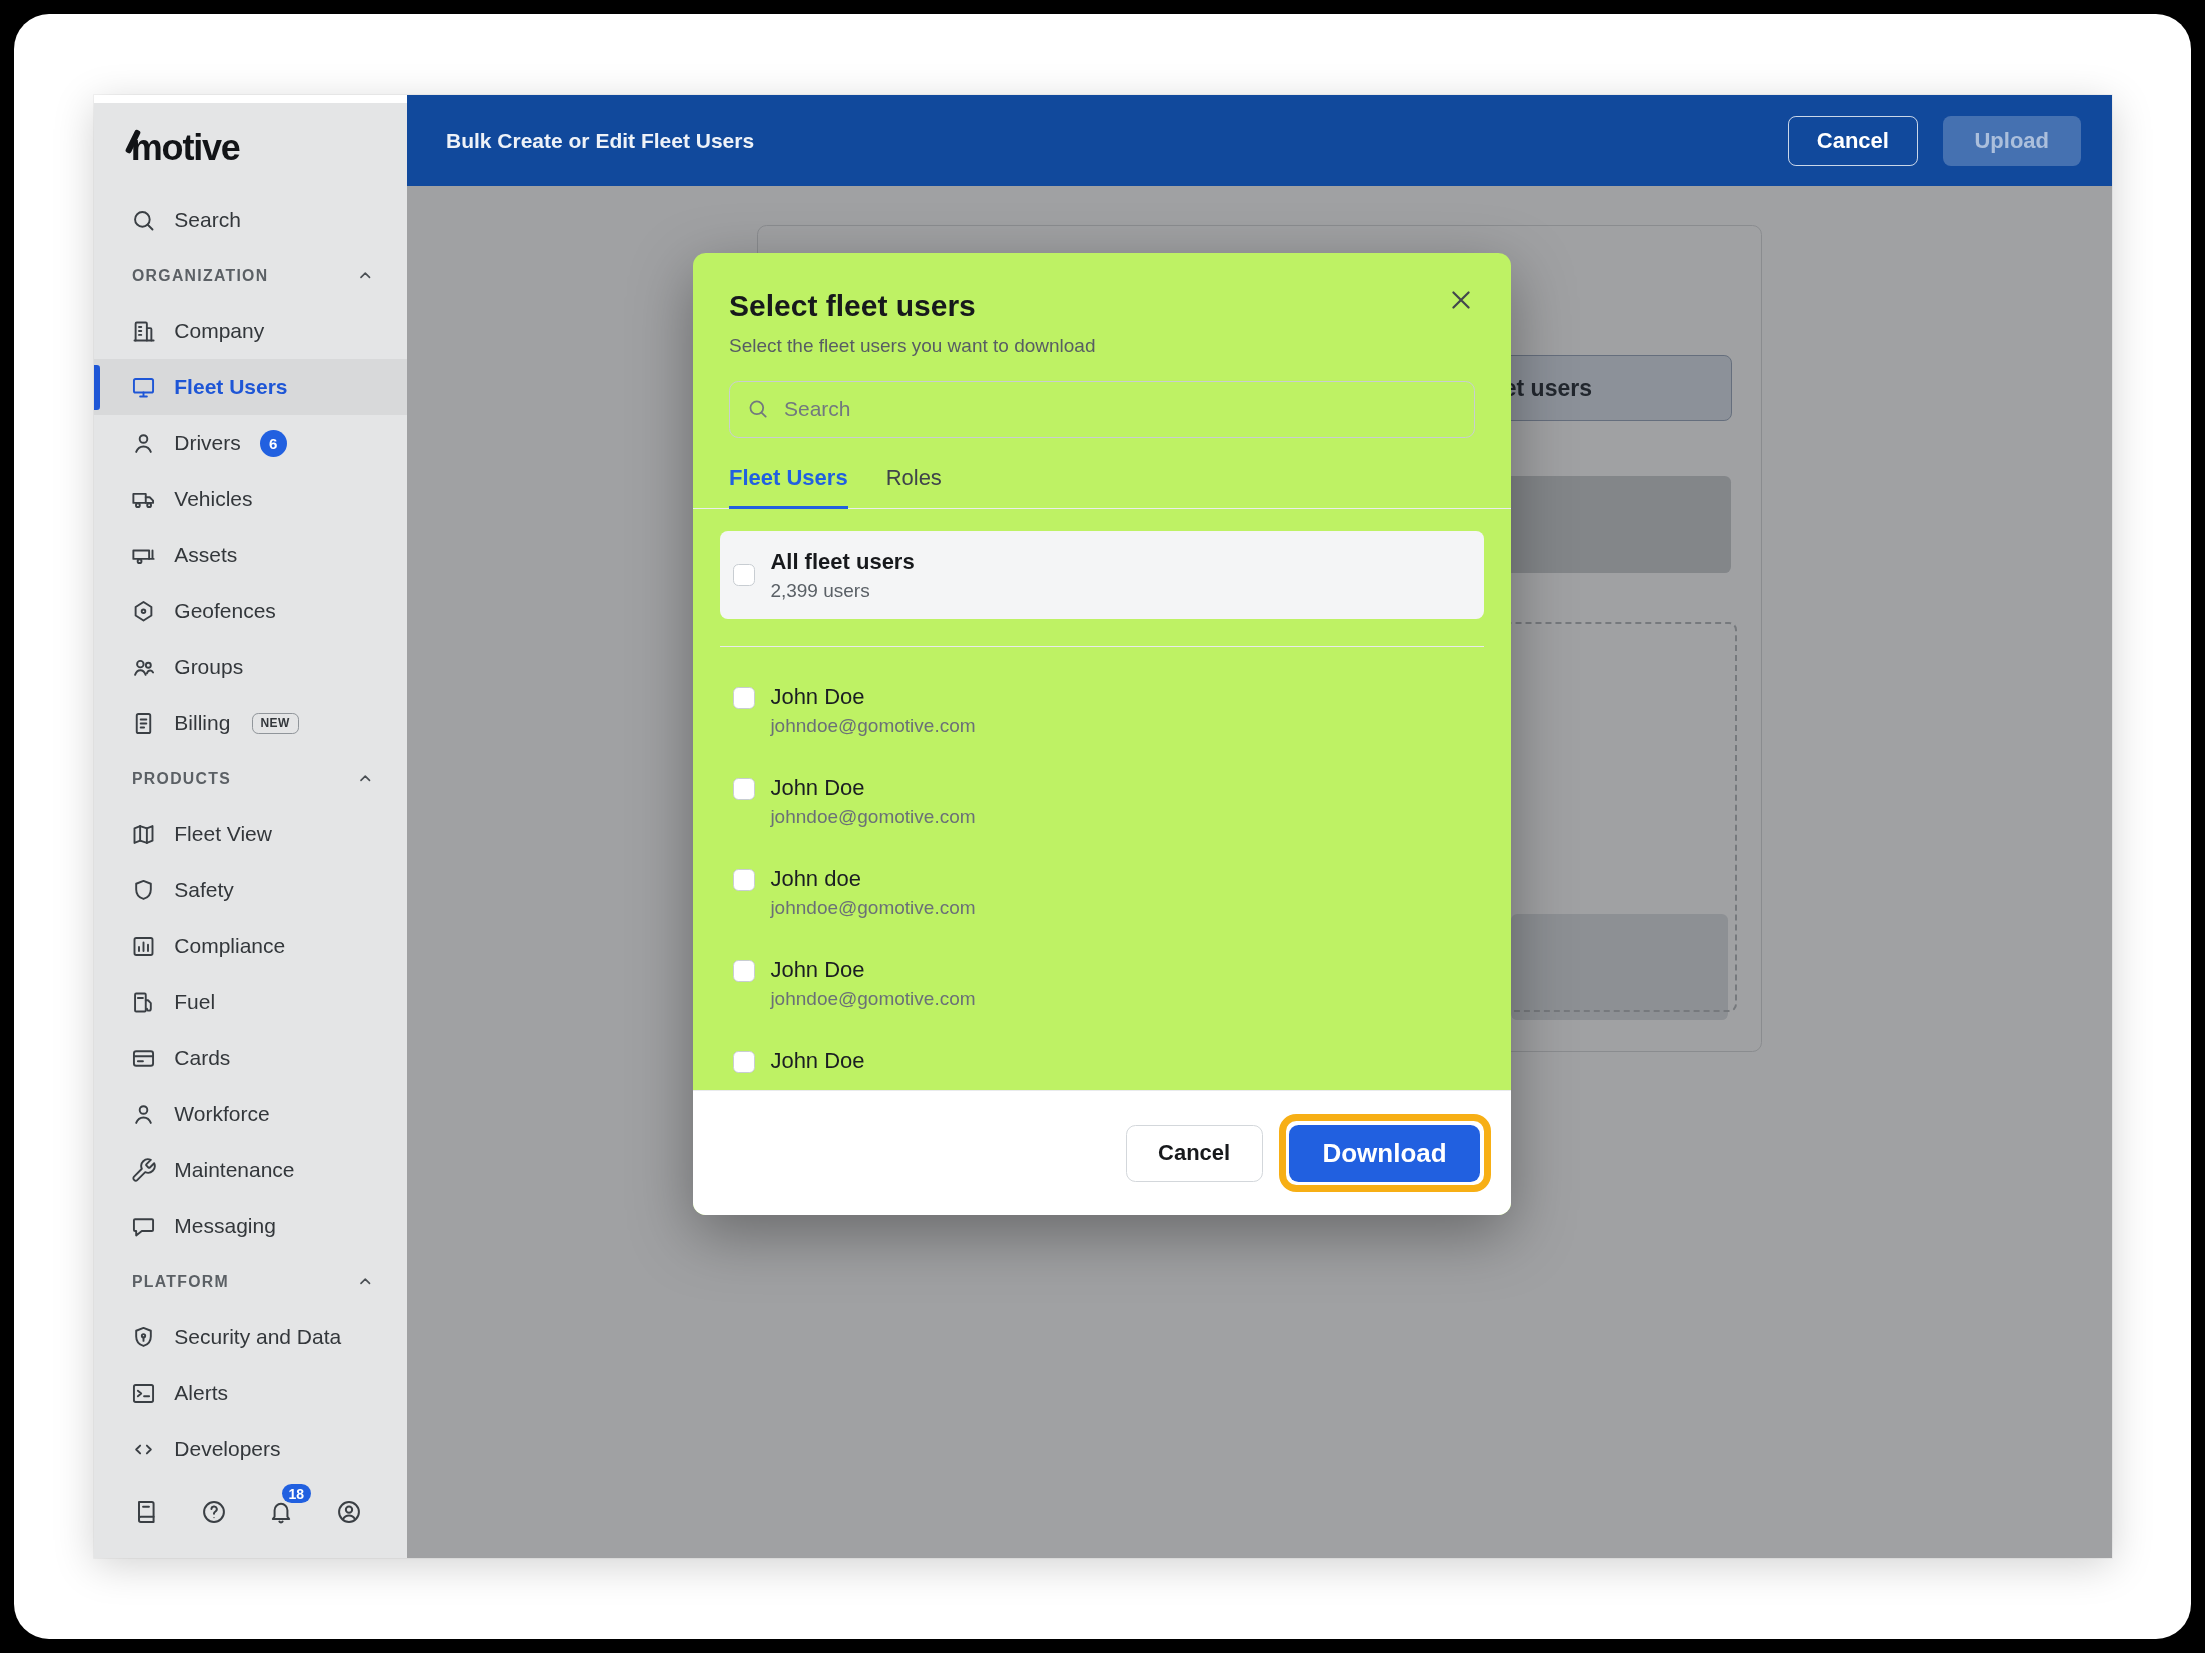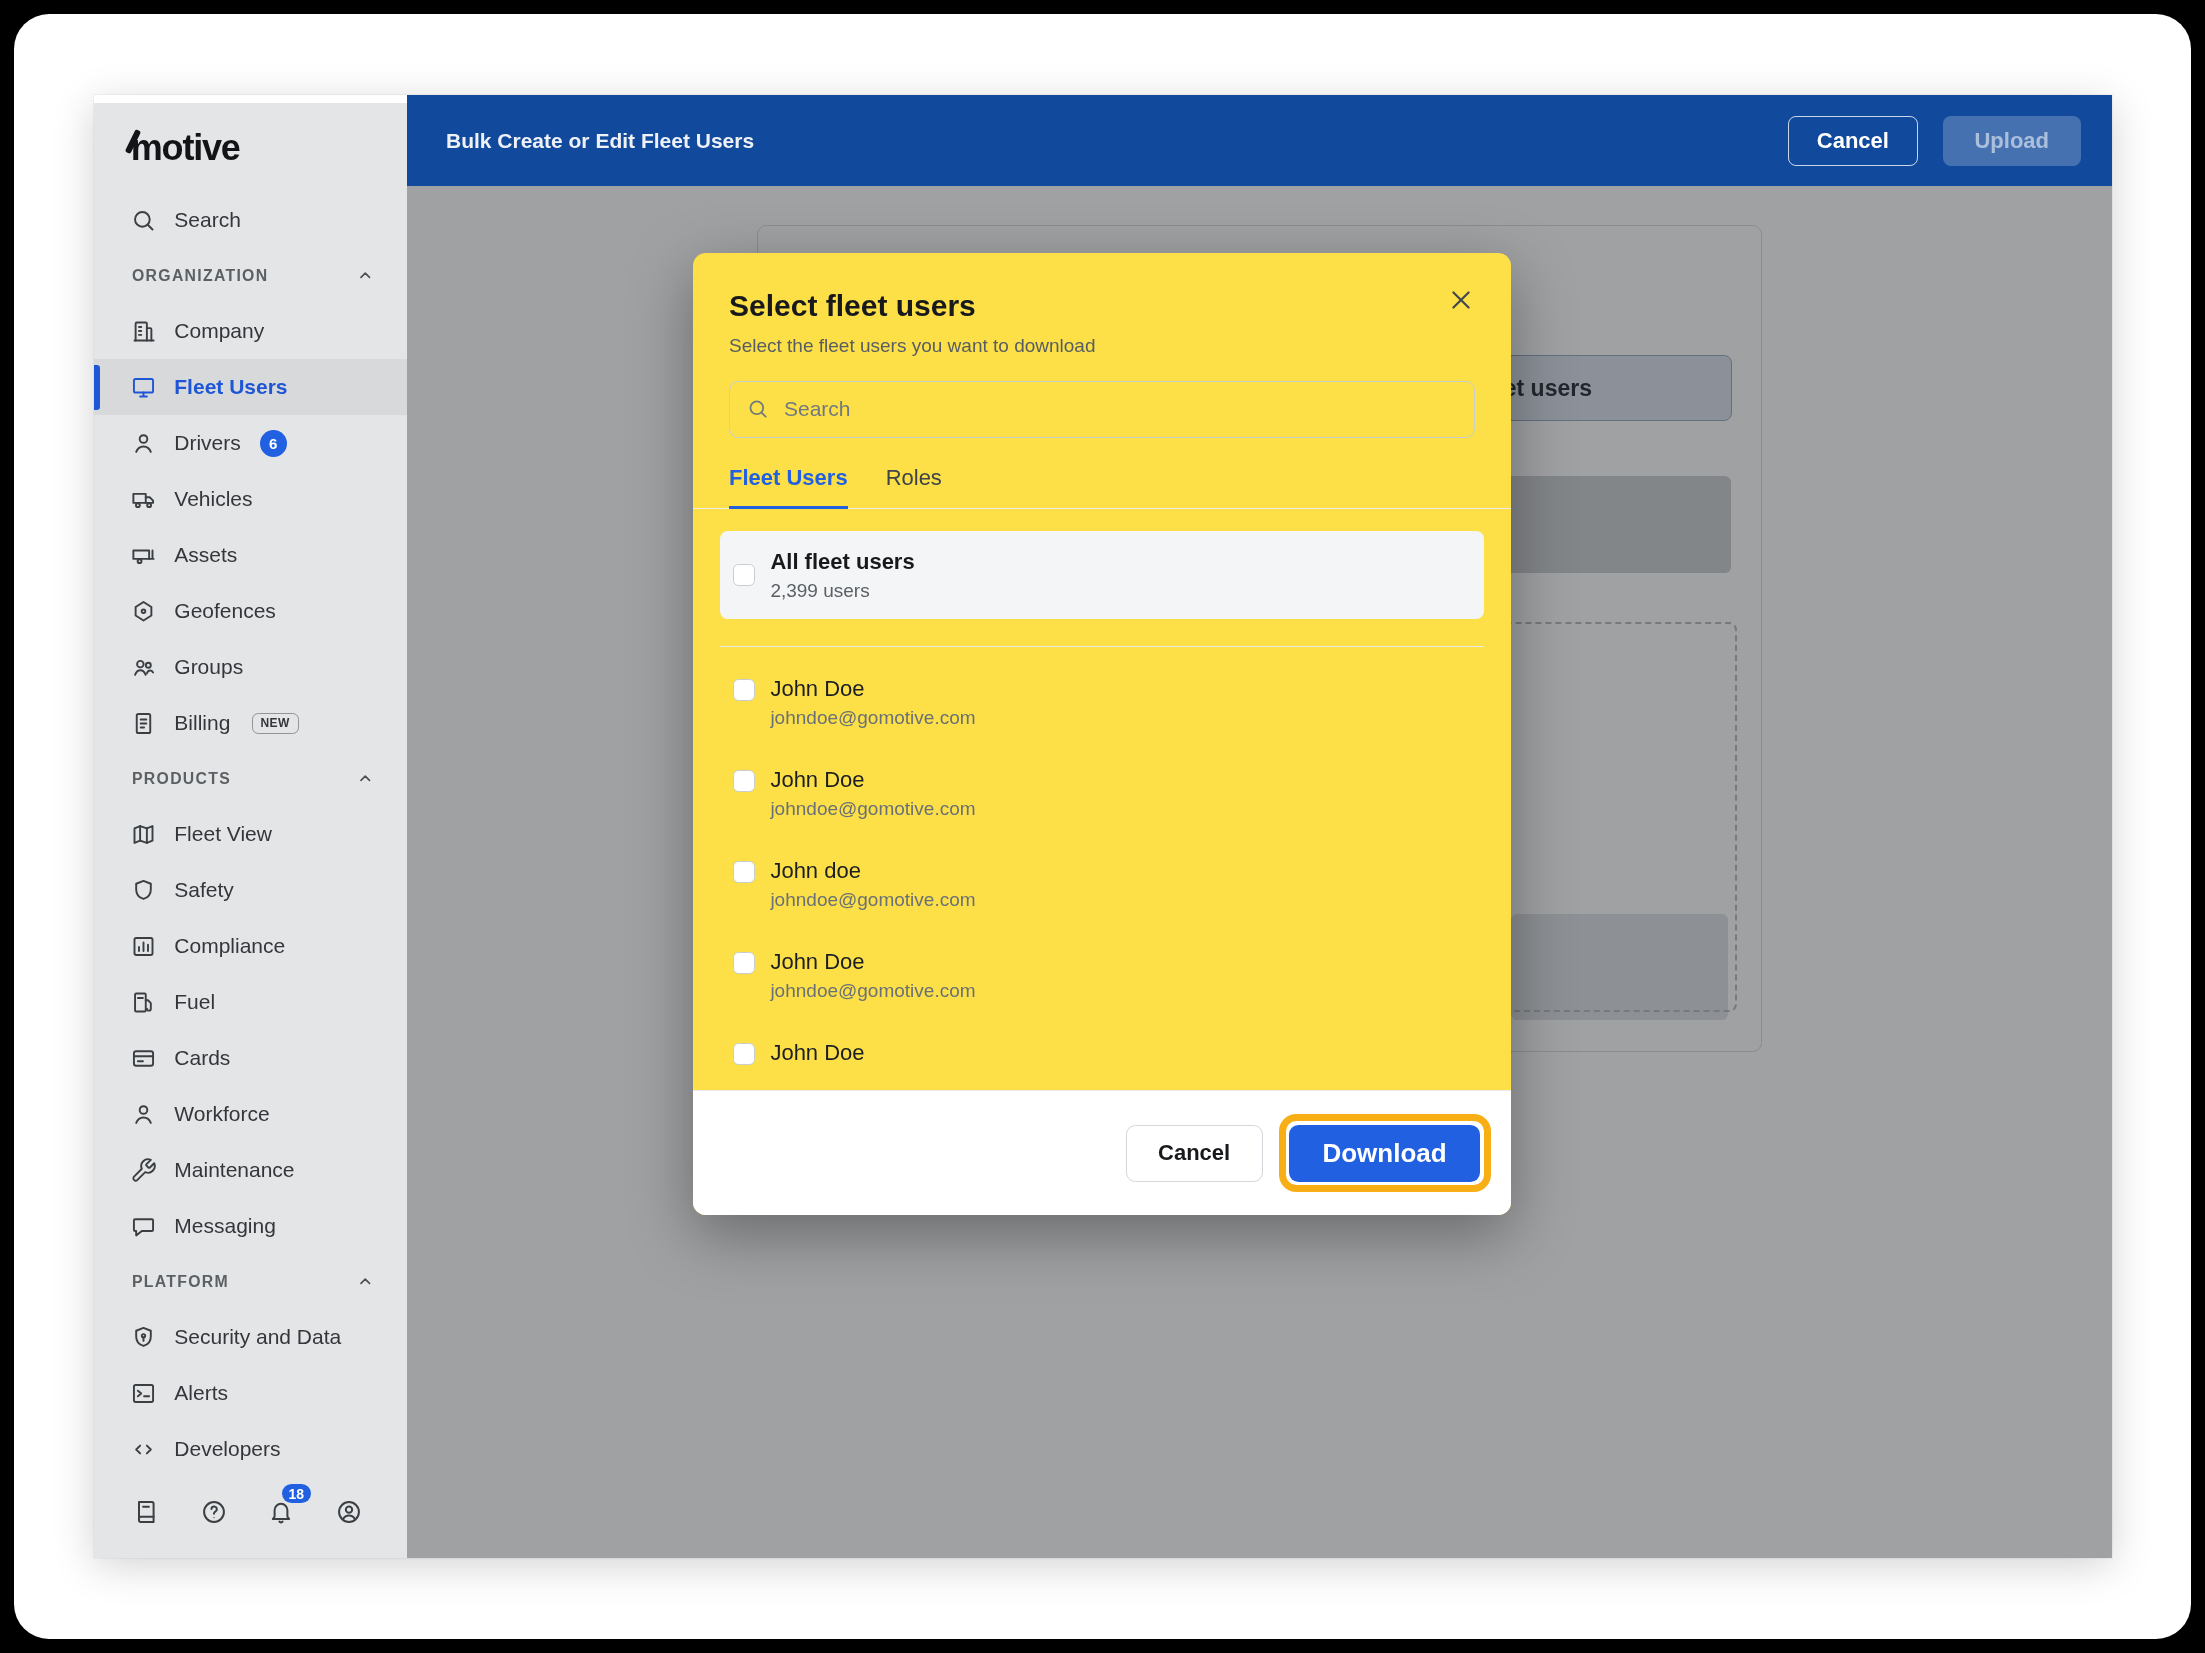--- a/index.html
+++ b/index.html
@@ -41,41 +41,41 @@
   .main{position:absolute;left:313px;top:91px;right:0;bottom:0;background:#fff;overflow:hidden}
   .bg-card{position:absolute;left:350px;top:39px;width:1005px;height:827px;background:#fff;border:1.6px solid #D9DBDD;border-radius:9.5px}
   .bg-btn{position:absolute;left:906px;top:169px;width:419px;height:66px;background:#DCE4EE;border:1.6px solid #9AA8BD;border-radius:7.9px;
     display:flex;align-items:center;justify-content:flex-end;padding-right:139px;font-size:23px;font-weight:700;color:#262D36}
   .bg-block1{position:absolute;left:1026px;top:290px;width:298px;height:97px;background:#CDD0D3;border-radius:6.3px}
   .bg-block2{position:absolute;left:1104px;top:728px;width:217px;height:106px;background:#DFE2E5;border-radius:6.3px}
   .bg-dashed{position:absolute;left:362px;top:436px;width:968px;height:390px;border:2.4px dashed #B7BABD;border-radius:7.9px}
   .overlay{position:absolute;inset:0;background:rgba(28,31,35,.42)}
 
   
-  .modal{position:absolute;left:599px;top:158px;width:818px;height:962px;background:#fde047;border-radius:12.6px;
+  .modal{position:absolute;left:599px;top:158px;width:818px;height:962px;background:#bef264;border-radius:12.6px;
     box-shadow:0 19px 63px rgba(0,0,0,.35);display:flex;flex-direction:column;overflow:hidden;z-index:10}
   .m-head{padding:35px 36px 0;position:relative}
   .m-title{font-size:30px;font-weight:700;color:#17191C;line-height:36px}
   .m-sub{margin-top:9.5px;font-size:19px;color:#575D63;line-height:23.6px}
   .m-close{position:absolute;top:33px;right:36px;width:28px;height:28px;color:#43484D}
   .m-close svg{width:100%;height:100%}
   .m-search{margin:23.6px 36px 0;height:57px;border:1.6px solid #C9CDD2;border-radius:9.5px;display:flex;align-items:center;padding:0 15.8px;gap:12.6px}
   .m-search .ic{width:23.6px;height:23.6px;color:#71787F;flex:none}
   .m-search input{border:0;outline:0;flex:1;font-size:21px;color:#222;background:transparent}
   .m-search input::placeholder{color:#71787F}
   .m-tabs{display:flex;gap:38px;padding:0 36px;margin-top:27px;border-bottom:1.6px solid #EAECEE}
   .m-tab{font-size:22px;color:#3F444A;padding-bottom:15.8px;border-bottom:3.9px solid transparent;margin-bottom:-1.6px;font-weight:500}
   .m-tab.active{color:#2160E0;border-color:#2160E0;font-weight:600}
   .m-list{flex:1;overflow:hidden}
   .all-row{margin:22px 27px 0;height:88px;background:#F4F5F6;border-radius:7.9px;display:flex;align-items:center;gap:15.8px;padding:0 12.6px}
   .cb{width:22px;height:22px;border:1.6px solid #C8CDD2;border-radius:5.5px;background:#fff;flex:none}
   .all-name{font-size:22px;font-weight:700;color:#17191C;line-height:27px}
   .all-count{font-size:19px;color:#5A6066;margin-top:4.7px;line-height:22px}
   .list-div{height:1.6px;background:#E8EAEC;margin:27px 27px 0}
-  .urows{margin-top:28px}
+  .urows{margin-top:36px}
   .urow{margin:0 27px;padding:0 12.6px;height:91px;display:flex;gap:15.8px;align-items:flex-start}
   .urow .cb{margin-top:3.9px}
   .uname{font-size:22px;font-weight:500;color:#1B1E22;line-height:28px}
   .umail{font-size:19px;color:#6A7077;line-height:25px;margin-top:1.6px}
   .m-foot{height:125px;border-top:1.6px solid #E9EBED;display:flex;align-items:center;justify-content:flex-end;padding-right:20.5px;background:#fff;flex:none}
   .btn-cancel{height:57px;padding:0 31.5px;border:1.6px solid #D3D7DB;border-radius:9.5px;background:#fff;font-size:22px;font-weight:600;color:#17191C}
   .ring{margin-left:15.8px;border:7px solid #F7AF15;border-radius:17.3px;padding:3.9px;background:#fff}
   .btn-download{height:57px;padding:0 33px;border:0;border-radius:9.5px;background:#2160E0;color:#fff;font-size:26px;font-weight:700;display:block}
 </style>
 </head>

